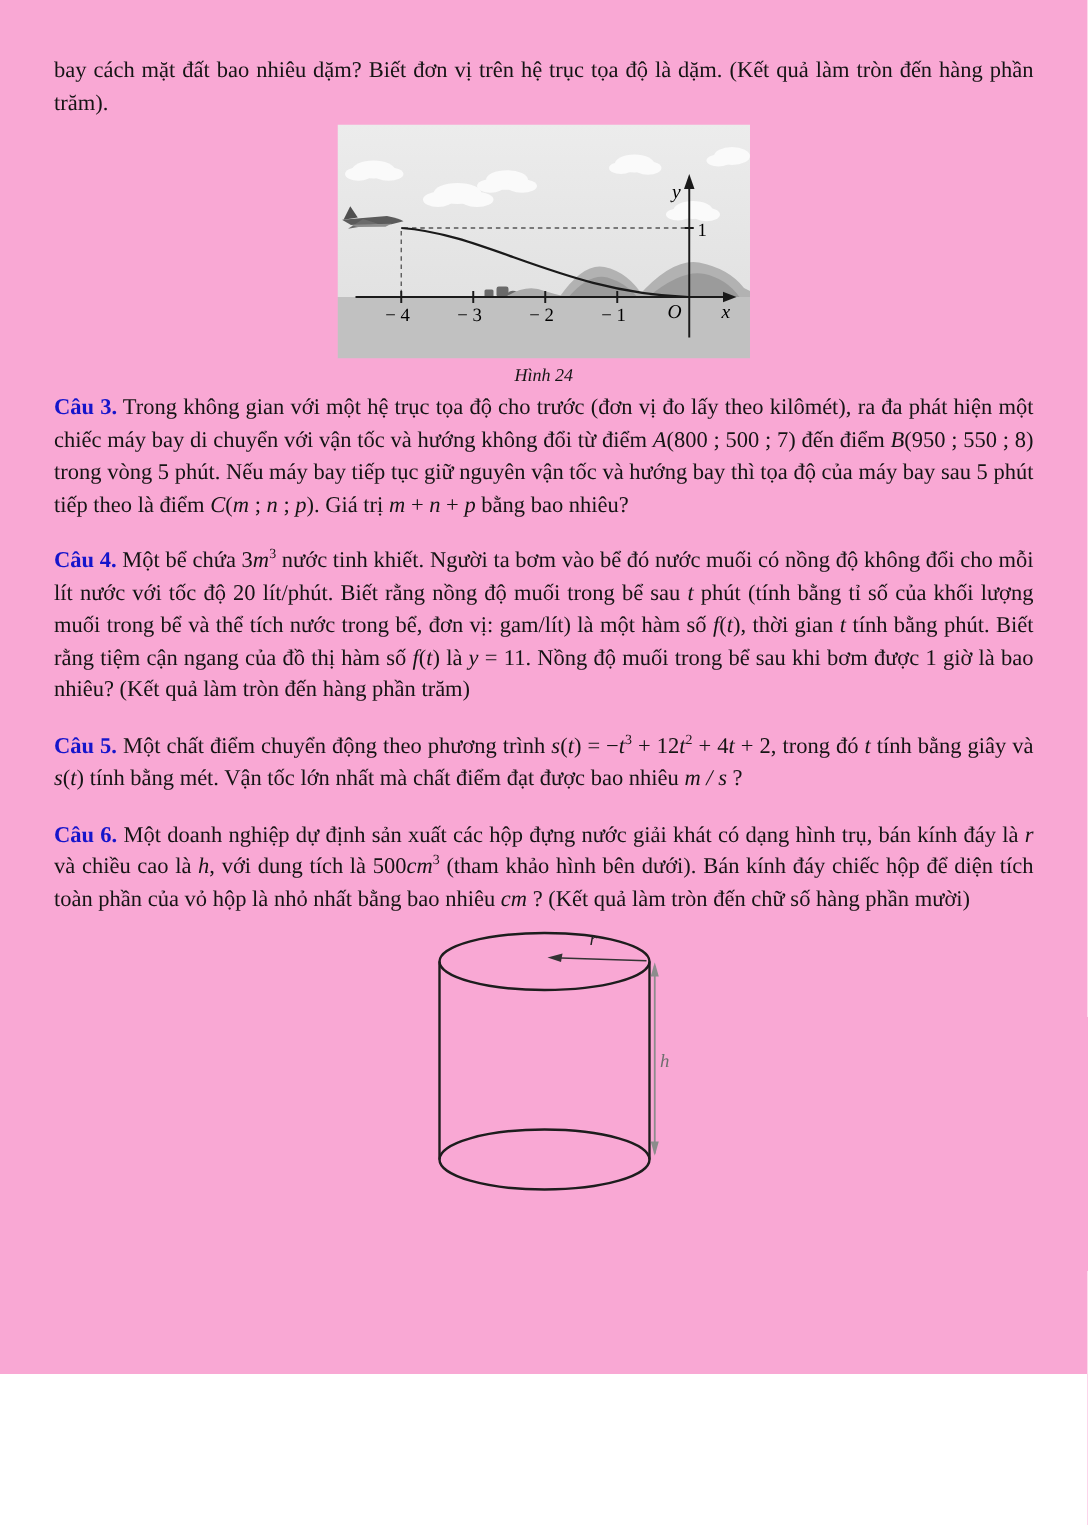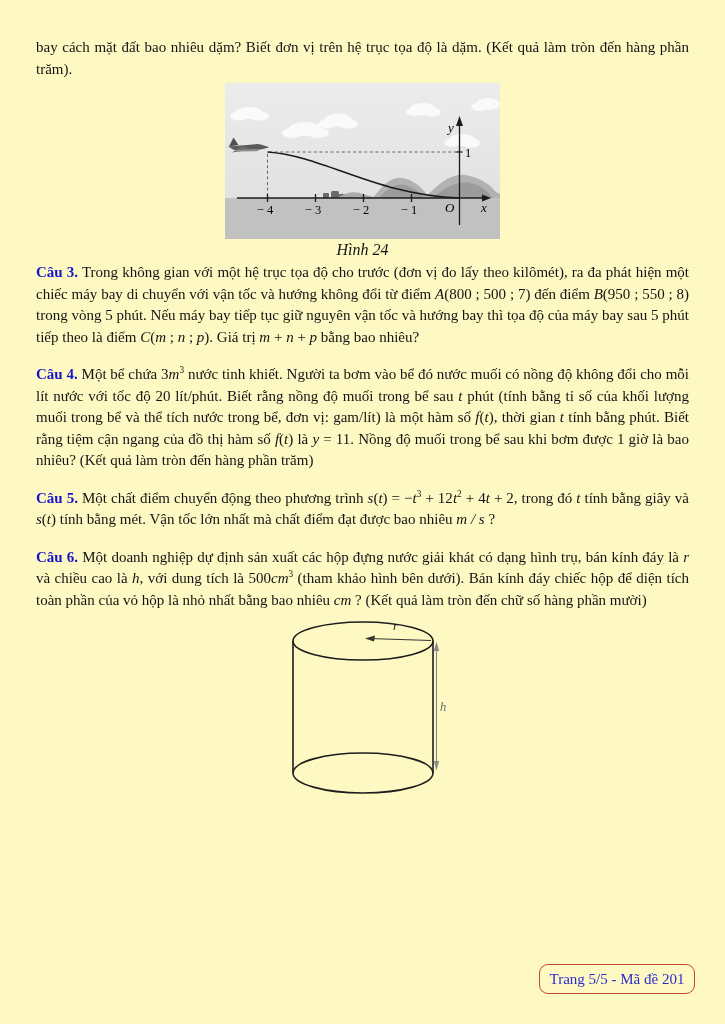--- a/index.html
+++ b/index.html
@@ -1,29 +1,29 @@
 <!DOCTYPE html>
 <html lang="vi"><head>
 <meta charset="utf-8">
 <style>
   html,body{margin:0;padding:0;background:#ffffff;}
   .page{
-    position:relative;width:725px;height:1024px;background:#fef9c3;
+    position:relative;width:725px;height:916px;background:#f9a8d4;
     font-family:"Liberation Serif","DejaVu Serif",serif;
     font-size:15px;color:#141414;overflow:hidden;
   }
   .content{position:absolute;left:36px;top:37px;width:653px;}
   p.para{margin:0;text-align:justify;line-height:21.5px;}
   p.para + p.para{margin-top:16px;}
   .qlabel{font-weight:bold;color:#1515cb;}
   .mi{font-style:italic;}
   .msup{vertical-align:super;font-size:0.62em;line-height:0;}
   .fig-wrap{text-align:center;margin:3px 0 0 0;}
   .fig24{display:block;margin:0 auto;}
-  .fig-caption{font-style:italic;font-size:16px;text-align:center;line-height:18px;margin:2px 0 3px 0;}
+  .fig-caption{font-style:italic;font-size:12px;text-align:center;line-height:18px;margin:2px 0 3px 0;}
   .cyl-wrap{text-align:center;margin:4px 0 0 0;}
   .het{
     text-align:center;font-weight:bold;color:#1a1acc;font-size:15.5px;
     margin-top:8px;letter-spacing:0.5px;
   }
   .footer-box{
     position:absolute;left:539px;top:964px;width:156px;height:30px;
     border:1.6px solid #bf4b2e;border-radius:9px;box-sizing:border-box;
     display:flex;align-items:center;justify-content:center;
   }

